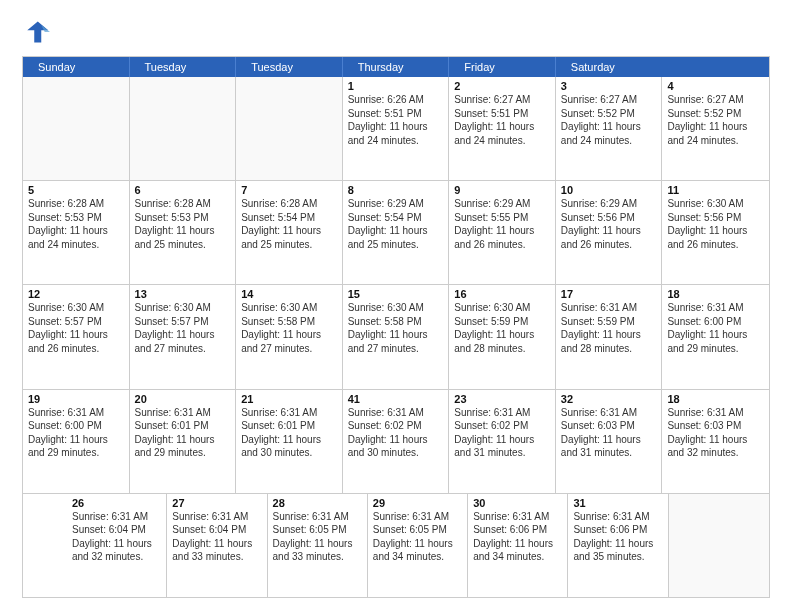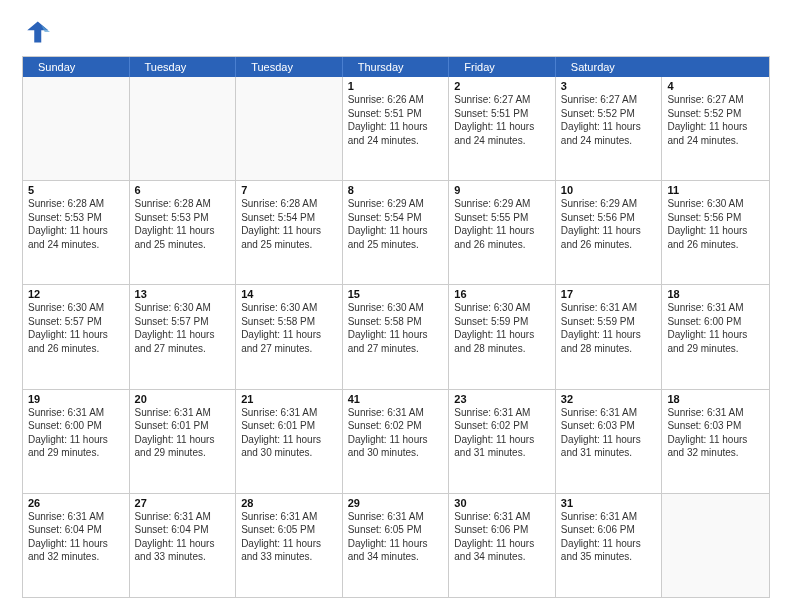--- a/index.html
+++ b/index.html
@@ -78,21 +78,21 @@
       flex: 1;
       display: flex;
       flex-direction: column;
     }
     .cal-row {
       flex: 1;
       display: grid;
       grid-template-columns: repeat(7, 1fr);
       border-bottom: 1px solid #ccc;
     }
-    .cal-row:last-child { border-bottom: none; }
+    .cal-row:last-child { border-bottom: none; margin-left: 44px; }
     .cal-cell {
       border-right: 1px solid #ccc;
       padding: 3px 5px;
       font-size: 9px;
       color: #333;
       vertical-align: top;
       background: #fff;
       overflow: hidden;
     }
     .cal-cell:last-child { border-right: none; }

